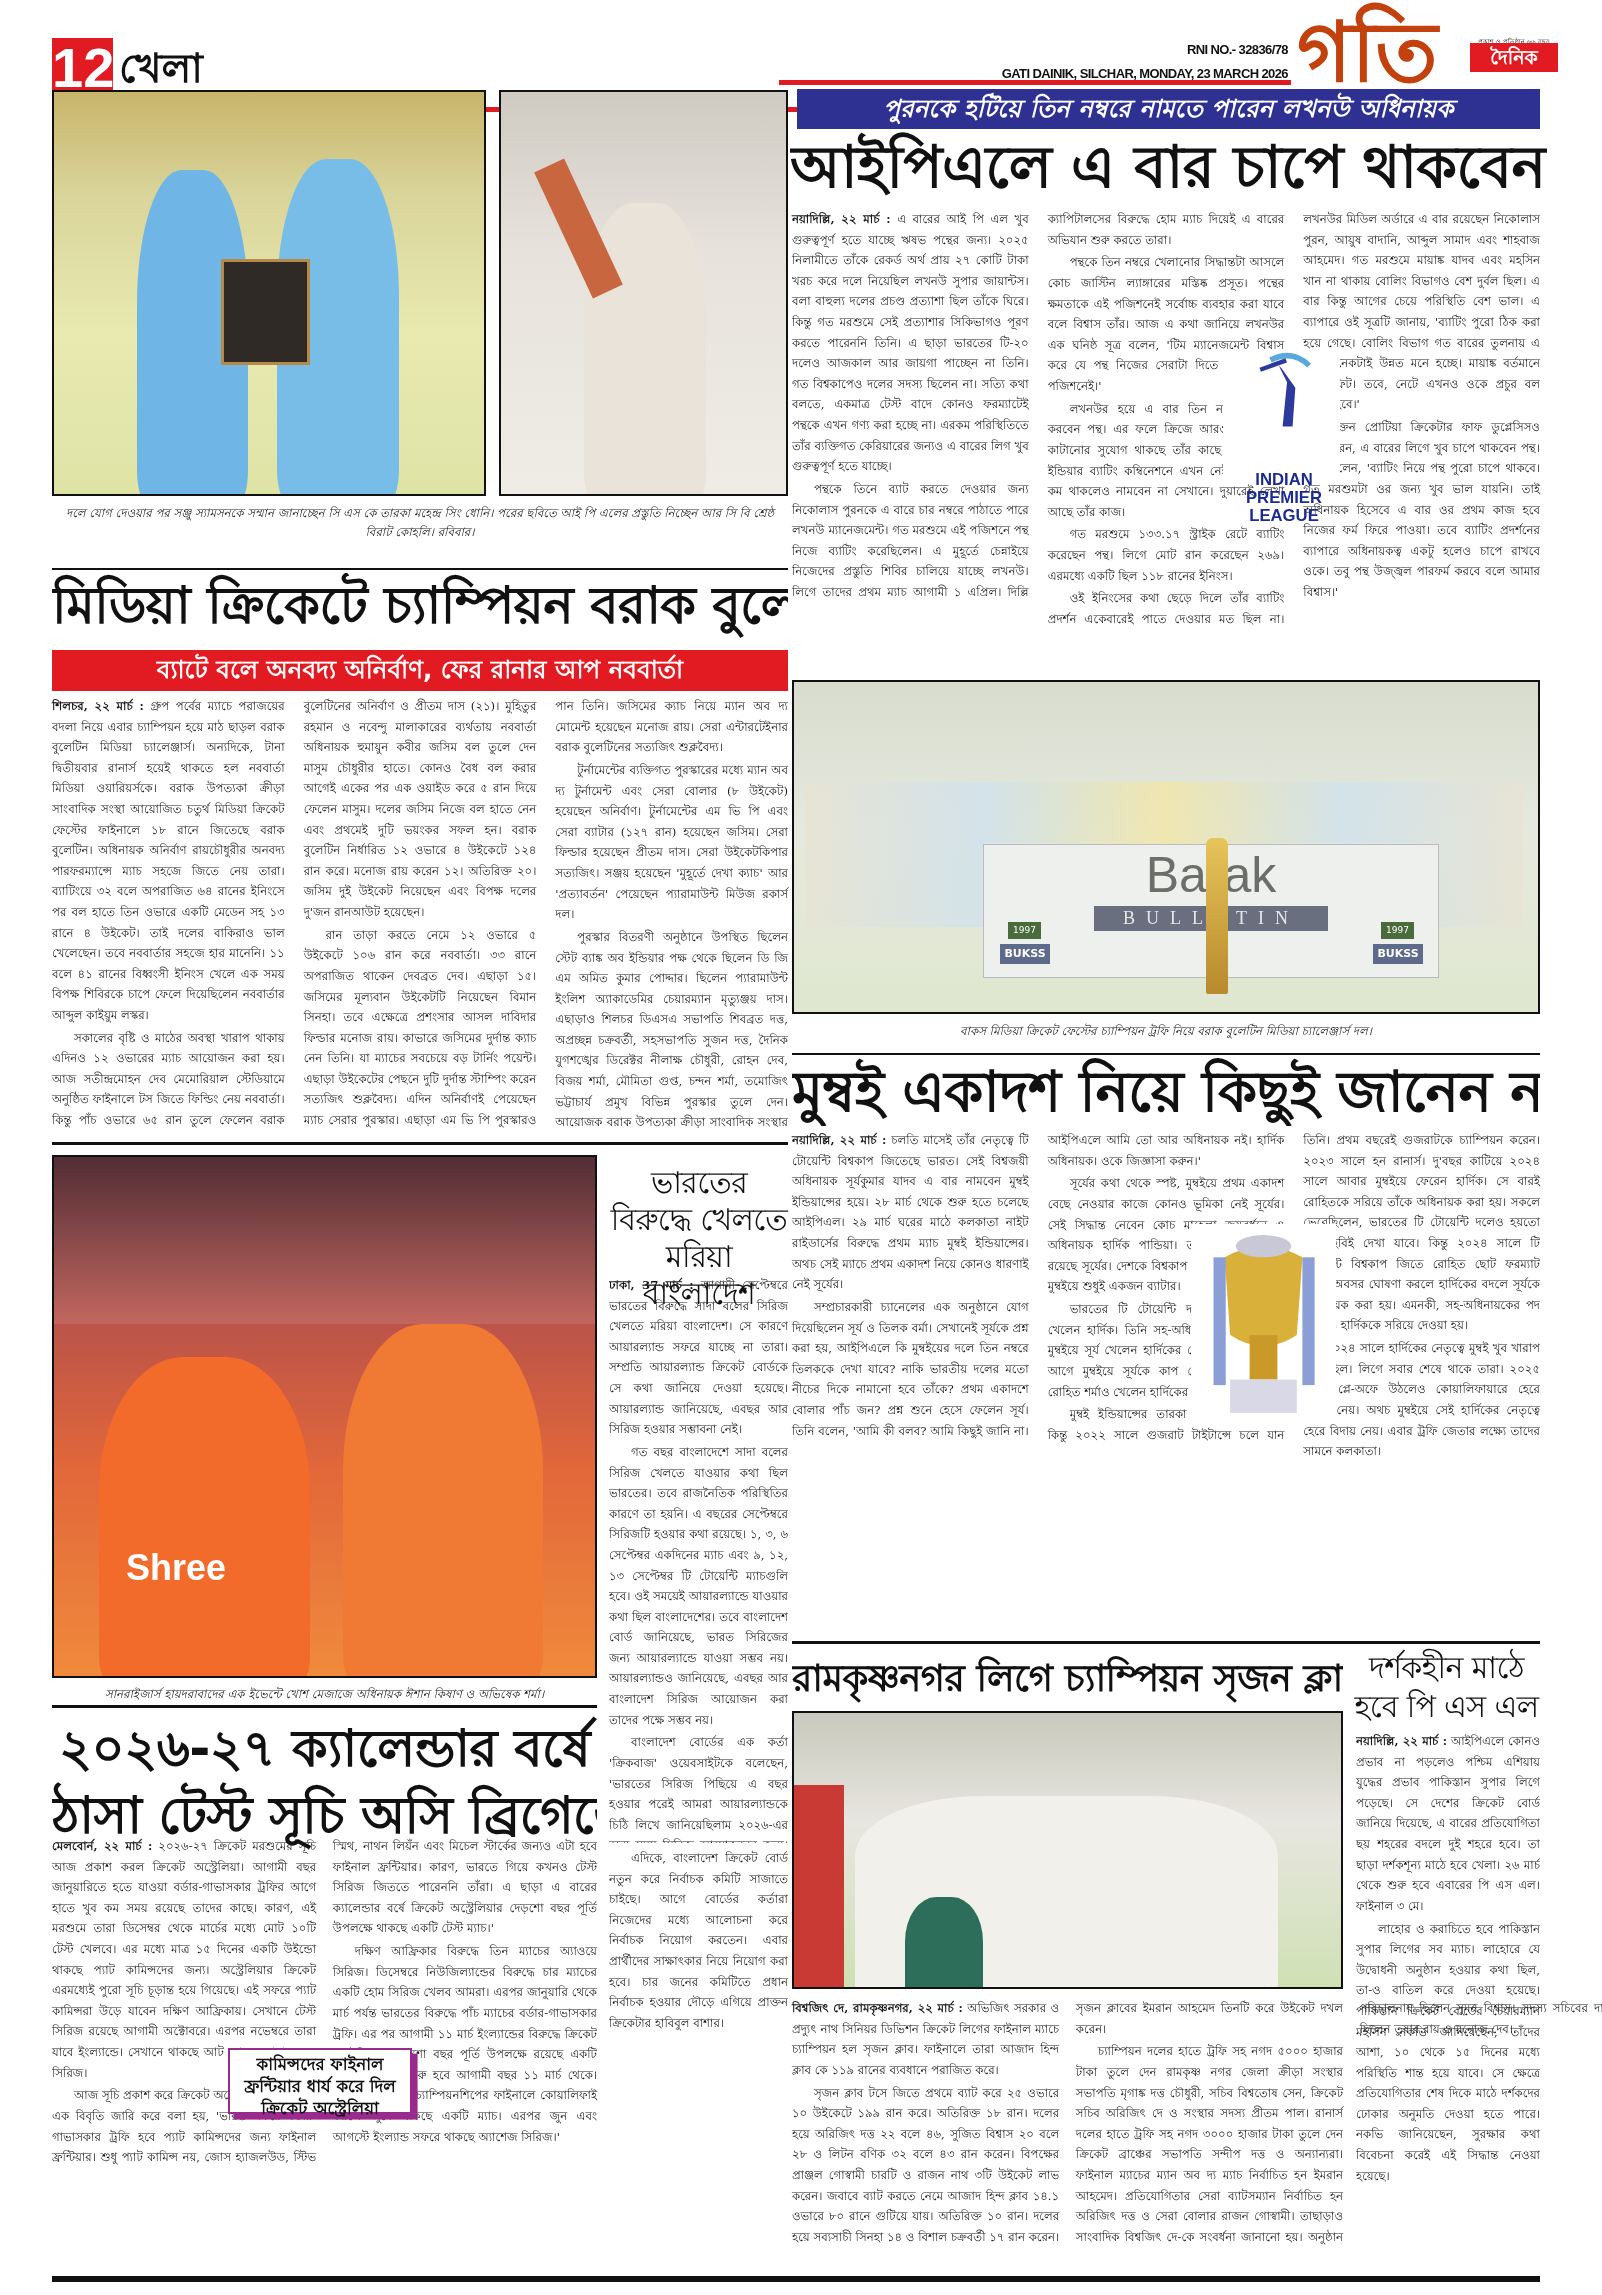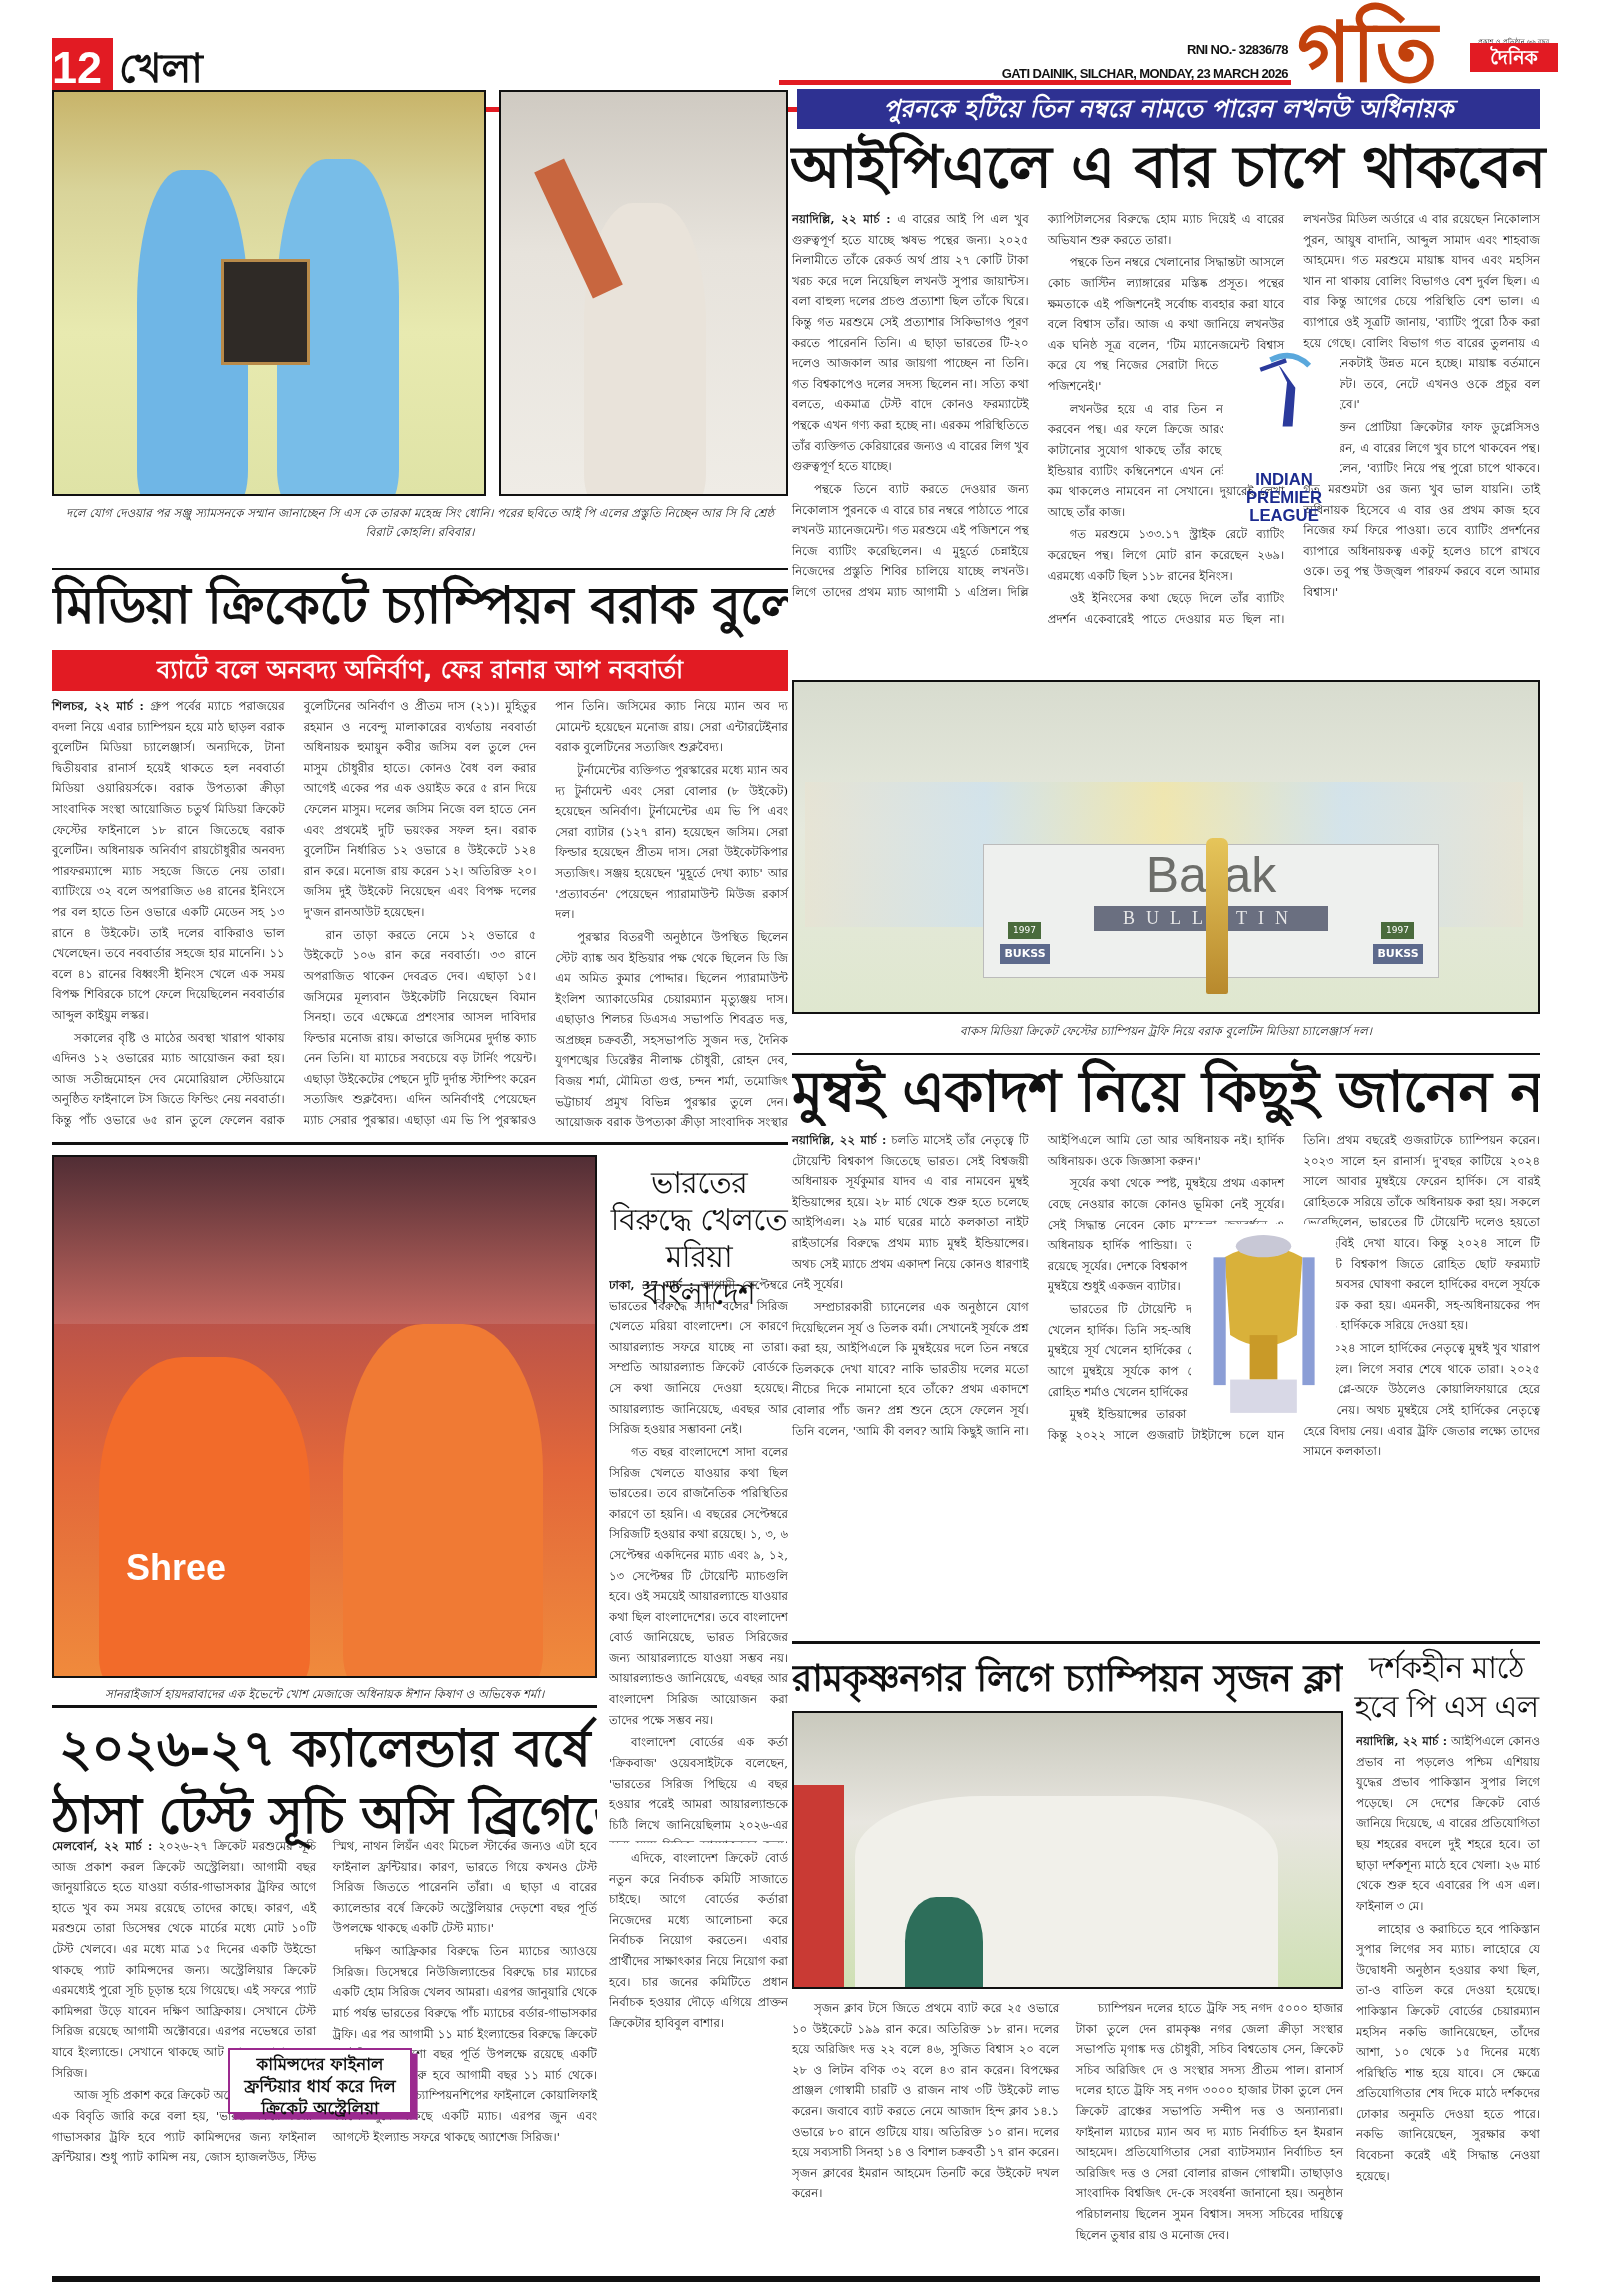--- a/index.html
+++ b/index.html
@@ -10,21 +10,21 @@
   .body-text p { text-indent: 22px; margin-bottom: 2.2px; }
   .body-text p.first { text-indent: 0; }
   .dateline { font-weight: bold; }
   .cols3 { column-count: 3; column-gap: 19px; }
   .cols2 { column-count: 2; column-gap: 16.7px; }
   .headline { font-family: "DejaVu Sans", sans-serif; font-weight: bold; color: #111; letter-spacing: -0.6px; white-space: nowrap; overflow: hidden; }
   .caption { font-family: "DejaVu Serif", serif; font-style: italic; font-size: 11.7px; line-height: 19px; text-align: center; color: #222; }
   .rule { background: #111; height: 3.3px; }
   .photo { border: 2.8px solid #111; overflow: hidden; }
   
-  .page-num { background: #e21b23; color: #fff; font-family: "Liberation Sans", sans-serif; font-weight: bold; font-size: 45px; line-height: 60px; }
+  .page-num { background: #e21b23; color: #fff; font-family: "Liberation Sans", sans-serif; font-weight: bold; font-size: 56px; line-height: 60px; text-align: center; }
   .section-title { font-size: 40px; font-weight: bold; line-height: 60px; }
   .red-rule { background: #e21b23; height: 4.5px; }
   .rni { font-family: "Liberation Sans", sans-serif; font-weight: bold; font-size: 13px; letter-spacing: -0.6px; text-align: right; }
   .logo { font-family: "DejaVu Sans", sans-serif; font-weight: bold; font-size: 83px; line-height: 83px; color: #c2410c; }
   .logo-badge { background: #e21b23; color: #fff; font-weight: bold; text-align: center; }
   .kicker-blue { background: #2e3192; color: #fff; text-align: center; font-weight: bold; font-size: 24.5px; line-height: 40px; }
   .kicker-red { background: #e21b23; color: #fff; text-align: center; font-weight: bold; font-size: 24.5px; line-height: 40px; }
   .callout { background: #fff; border: 2.2px solid #9b2a8f; box-shadow: 5.6px 5.6px 0 #9b2a8f; text-align: center; font-weight: bold; font-size: 16.7px; line-height: 22px; padding: 3.3px 5.6px; }
   
   .ph-samson { background: linear-gradient(180deg,#c8b46a 0%,#d9d49a 25%,#e8eab0 60%,#dfe3a6 100%); }
@@ -160,20 +160,21 @@
   <p>এদিকে, বাংলাদেশ ক্রিকেট বোর্ড নতুন করে নির্বাচক কমিটি সাজাতে চাইছে। আগে বোর্ডের কর্তারা নিজেদের মধ্যে আলোচনা করে নির্বাচক নিয়োগ করতেন। এবার প্রার্থীদের সাক্ষাৎকার নিয়ে নিয়োগ করা হবে। চার জনের কমিটিতে প্রধান নির্বাচক হওয়ার দৌড়ে এগিয়ে প্রাক্তন ক্রিকেটার হাবিবুল বাশার।</p>
 </div>
 
 <div class="abs headline" style="left:792px;top:1648px;width:551px;font-size:37px;line-height:61px;text-align:left;">রামকৃষ্ণনগর লিগে চ্যাম্পিয়ন সৃজন ক্লাব</div>
 <div class="abs photo ph-club" style="left:792px;top:1711px;width:551px;height:278px;">
   <div class="abs" style="left:0;top:72px;width:50px;height:206px;background:#c93a34;"></div>
   <div class="fig" style="left:61px;top:83px;width:423px;height:200px;background:#f1f0ea;border-radius:30% 30% 0 0;"></div>
   <div class="fig" style="left:111px;top:184px;width:78px;height:111px;background:#2d6e5a;"></div>
 </div>
 <div class="abs body-text cols2" style="left:792px;top:1998px;width:551px;height:278px;">
+  <p class="first"><span class="dateline">বিশ্বজিৎ দে, রামকৃষ্ণনগর, ২২ মার্চ :</span> <span>অভিজিৎ সরকার ও প্রদ্যুৎ নাথ সিনিয়র ডিভিশন ক্রিকেট লিগের ফাইনাল ম্যাচে চ্যাম্পিয়ন হল সৃজন ক্লাব। ফাইনালে তারা আজাদ হিন্দ ক্লাব কে ১১৯ রানের ব্যবধানে পরাজিত করে।</span></p>
   <p>সৃজন ক্লাব টসে জিতে প্রথমে ব্যাট করে ২৫ ওভারে ১০ উইকেটে ১৯৯ রান করে। অতিরিক্ত ১৮ রান। দলের হয়ে অরিজিৎ দত্ত ২২ বলে ৪৬, সুজিত বিশ্বাস ২০ বলে ২৮ ও লিটন বণিক ৩২ বলে ৪৩ রান করেন। বিপক্ষের প্রাঞ্জল গোস্বামী চারটি ও রাজন নাথ ৩টি উইকেট লাভ করেন। জবাবে ব্যাট করতে নেমে আজাদ হিন্দ ক্লাব ১৪.১ ওভারে ৮০ রানে গুটিয়ে যায়। অতিরিক্ত ১০ রান। দলের হয়ে সব্যসাচী সিনহা ১৪ ও বিশাল চক্রবর্তী ১৭ রান করেন। সৃজন ক্লাবের ইমরান আহমেদ তিনটি করে উইকেট দখল করেন।</p>
   <p>চ্যাম্পিয়ন দলের হাতে ট্রফি সহ নগদ ৫০০০ হাজার টাকা তুলে দেন রামকৃষ্ণ নগর জেলা ক্রীড়া সংস্থার সভাপতি মৃগাঙ্ক দত্ত চৌধুরী, সচিব বিশ্বতোষ সেন, ক্রিকেট সচিব অরিজিৎ দে ও সংস্থার সদস্য প্রীতম পাল। রানার্স দলের হাতে ট্রফি সহ নগদ ৩০০০ হাজার টাকা তুলে দেন ক্রিকেট ব্রাঞ্চের সভাপতি সন্দীপ দত্ত ও অন্যান্যরা। ফাইনাল ম্যাচের ম্যান অব দ্য ম্যাচ নির্বাচিত হন ইমরান আহমেদ। প্রতিযোগিতার সেরা ব্যাটসম্যান নির্বাচিত হন অরিজিৎ দত্ত ও সেরা বোলার রাজন গোস্বামী। তাছাড়াও সাংবাদিক বিশ্বজিৎ দে-কে সংবর্ধনা জানানো হয়। অনুষ্ঠান পরিচালনায় ছিলেন সুমন বিশ্বাস। সদস্য সচিবের দায়িত্বে ছিলেন তুষার রায় ও মনোজ দেব।</p>
 </div>
 
 <div class="abs headline" style="left:1352px;top:1648px;width:189px;font-size:30px;line-height:39px;text-align:center;white-space:normal;font-weight:normal;">দর্শকহীন মাঠে হবে পি এস এল</div>
 <div class="abs body-text" style="left:1356px;top:1731px;width:184px;height:545px;overflow:hidden;">
   <p class="first"><span class="dateline">নয়াদিল্লি, ২২ মার্চ :</span> <span>আইপিএলে কোনও প্রভাব না পড়লেও পশ্চিম এশিয়ায় যুদ্ধের প্রভাব পাকিস্তান সুপার লিগে পড়েছে। সে দেশের ক্রিকেট বোর্ড জানিয়ে দিয়েছে, এ বারের প্রতিযোগিতা ছয় শহরের বদলে দুই শহরে হবে। তা ছাড়া দর্শকশূন্য মাঠে হবে খেলা। ২৬ মার্চ থেকে শুরু হবে এবারের পি এস এল। ফাইনাল ৩ মে।</span></p>
   <p>লাহোর ও করাচিতে হবে পাকিস্তান সুপার লিগের সব ম্যাচ। লাহোরে যে উদ্বোধনী অনুষ্ঠান হওয়ার কথা ছিল, তা-ও বাতিল করে দেওয়া হয়েছে। পাকিস্তান ক্রিকেট বোর্ডের চেয়ারম্যান মহসিন নকভি জানিয়েছেন, তাঁদের আশা, ১০ থেকে ১৫ দিনের মধ্যে পরিস্থিতি শান্ত হয়ে যাবে। সে ক্ষেত্রে প্রতিযোগিতার শেষ দিকে মাঠে দর্শকদের ঢোকার অনুমতি দেওয়া হতে পারে। নকভি জানিয়েছেন, সুরক্ষার কথা বিবেচনা করেই এই সিদ্ধান্ত নেওয়া হয়েছে।</p>
 </div>
 

